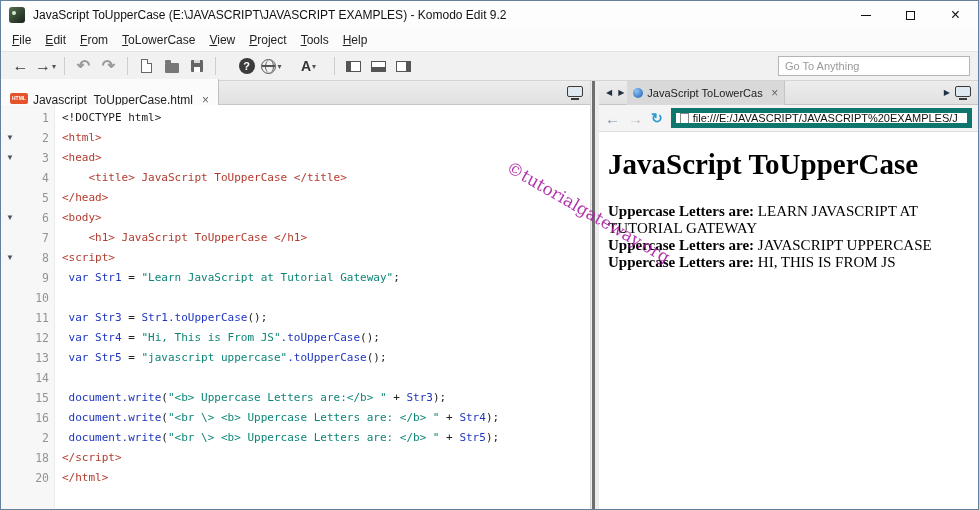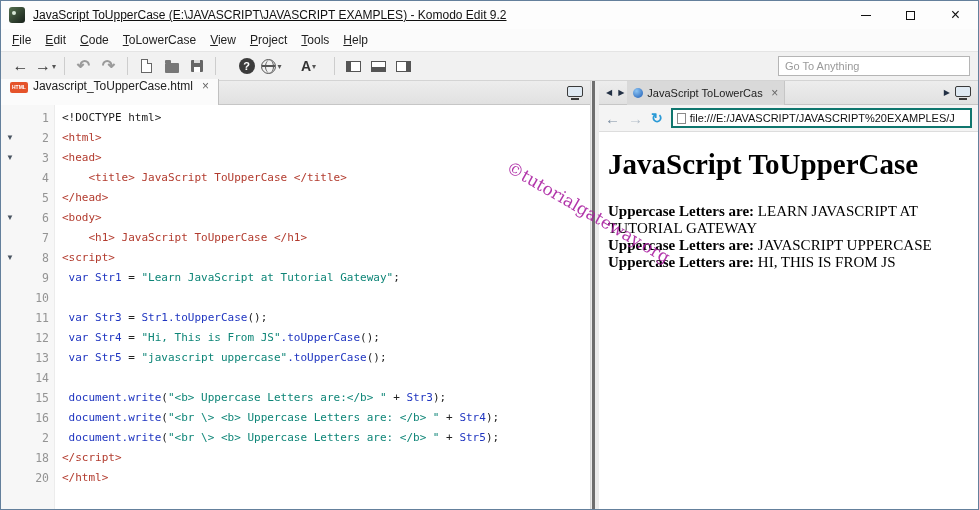--- a/index.html
+++ b/index.html
@@ -8,21 +8,21 @@
     width:979px; height:510px; position:relative; overflow:hidden;
     background:#fff; border:1px solid #64809c;
     font-family:"Liberation Sans", sans-serif;
   }
   
   .titlebar { height:28px; display:flex; align-items:center; padding-left:8px; background:#fdfdfd; }
   .app-icon { width:16px; height:16px; border-radius:3px; flex:0 0 auto;
     background:linear-gradient(135deg,#55704f,#17211a); position:relative; }
   .app-icon::after { content:""; position:absolute; width:4px; height:4px; border-radius:50%;
     background:#d8e8d8; left:3px; top:4px; }
-  .title-text { font-size:12px; color:#111; margin-left:8px; white-space:nowrap;text-decoration:underline; }
+  .title-text { font-size:12px; color:#111; margin-left:8px; white-space:nowrap; }
   .win-controls { margin-left:auto; display:flex; height:28px; }
   .win-btn { width:45px; height:28px; display:flex; align-items:center; justify-content:center; }
   .glyph-min { width:10px; height:1px; background:#111; display:block; }
   .glyph-max { width:9px; height:9px; border:1px solid #111; display:block; }
   .glyph-close { font-size:16px; color:#111; line-height:1; }
   
   .menubar { height:22px; display:flex; align-items:center; padding-left:4px; background:#fbfbfb; }
   .menu-item { display:inline-block; font-size:12px; color:#222; padding:2px 7px; }
   .menu-item::first-letter { text-decoration:underline; }
   
@@ -55,21 +55,21 @@
   .i-pane.bottom::before{ content:""; position:absolute; left:0; right:0; bottom:0; height:4px; background:#555; }
   .i-pane.right::before { content:""; position:absolute; right:0; top:0; bottom:0; width:4px; background:#555; }
   .goto-input { margin-left:auto; width:192px; height:20px; border:1px solid #b5b5b5; background:#fff;
     font-size:11px; padding:0 6px; color:#333; font-family:"Liberation Sans",sans-serif; }
   .goto-input::placeholder { color:#9a9a9a; }
   
   .main { position:absolute; top:80px; left:0; right:0; bottom:0; display:flex; }
   .left-pane { width:589px; display:flex; flex-direction:column; flex:0 0 auto; }
   .tabbar { height:24px; background:linear-gradient(#ededed,#e1e1e1); border-bottom:1px solid #c6c6c6;
     display:flex; align-items:center; flex:0 0 auto; }
-  .etab { height:24px; display:flex; align-items:flex-end; gap:5px; padding:14px 9px;
+  .etab { height:24px; display:flex; align-items:flex-start; gap:5px; padding:14px 9px;
     background:#fbfbfb; border-right:1px solid #c0c0c0; }
   .html-badge { background:#e5532a; color:#fff; font-size:5px; font-weight:bold; padding:3px 2px;
     border-radius:2px; line-height:1; }
   .etab-label { font-size:12px; color:#222; white-space:nowrap; }
   .tab-close { font-size:12px; color:#666; margin-left:4px; }
   .i-monitor { width:16px; height:11px; border:1.5px solid #3a3a3a; border-radius:2px;
     background:#dfe9f2; position:relative; display:block; margin:0 7px 2px 3px; }
   .i-monitor::after { content:""; position:absolute; left:50%; bottom:-4px; transform:translateX(-50%);
     width:8px; height:2px; background:#3a3a3a; }
   .push-right { margin-left:auto; }
@@ -102,21 +102,21 @@
     background:radial-gradient(circle at 35% 30%, #8cc4f4, #1d5cb4); }
   .ptab-label { font-size:11px; color:#222; white-space:nowrap; overflow:hidden; }
   .tab-overflow { font-size:8px; color:#223044; padding:0 2px; margin-left:auto; }
   
   .navbar { height:27px; background:#f4f4f4; border-bottom:1px solid #ddd; display:flex; align-items:center;
     padding:0 6px; gap:8px; flex:0 0 auto; }
   .nav-arrow { font-size:15px; font-weight:bold; line-height:1; }
   .nav-back { color:#7d8fa3; }
   .nav-fwd { color:#b3bdc8; }
   .nav-refresh { font-size:14px; font-weight:bold; color:#2a9ad6; line-height:1; }
-  .addressbar { flex:1; height:20px; border:2px solid #0f766e; background:#fff; display:flex;
+  .addressbar { flex:1; height:20px; border:5px solid #0f766e; background:#fff; display:flex;
     align-items:center; padding:0 4px; gap:4px; overflow:hidden; }
   .page-ico { width:9px; height:11px; border:1px solid #8a8a8a; background:#fff; flex:0 0 auto; }
   .addr-text { font-size:11px; color:#111; white-space:nowrap; }
   
   .content { flex:1; background:#fff; padding:14px 8px 0 9px; overflow:hidden; position:relative;
     font-family:"Liberation Serif",serif; }
   .content h1 { margin:2px 0 0 0; font-size:29px; font-weight:bold; color:#000;
     font-family:"Liberation Serif",serif; white-space:nowrap; }
   .output { margin-top:22px; width:358px; font-size:15px; line-height:17px; color:#000; }
   .out-line b { font-weight:bold; }
@@ -142,21 +142,21 @@
         </div>
       <div class="win-btn">
           <span class="glyph-close">×</span>
         </div>
     </div>
   </div>
 
   <div class="menubar">
       <span class="menu-item">File</span>
       <span class="menu-item">Edit</span>
-      <span class="menu-item">Code</span>
+      <span class="menu-item">From</span>
       <span class="menu-item">ToLowerCase</span>
       <span class="menu-item">View</span>
       <span class="menu-item">Project</span>
       <span class="menu-item">Tools</span>
       <span class="menu-item">Help</span>
     </div>
 
   <div class="toolbar">
     <div class="tb-btn">
         <span class="tb-arrow">←</span>

